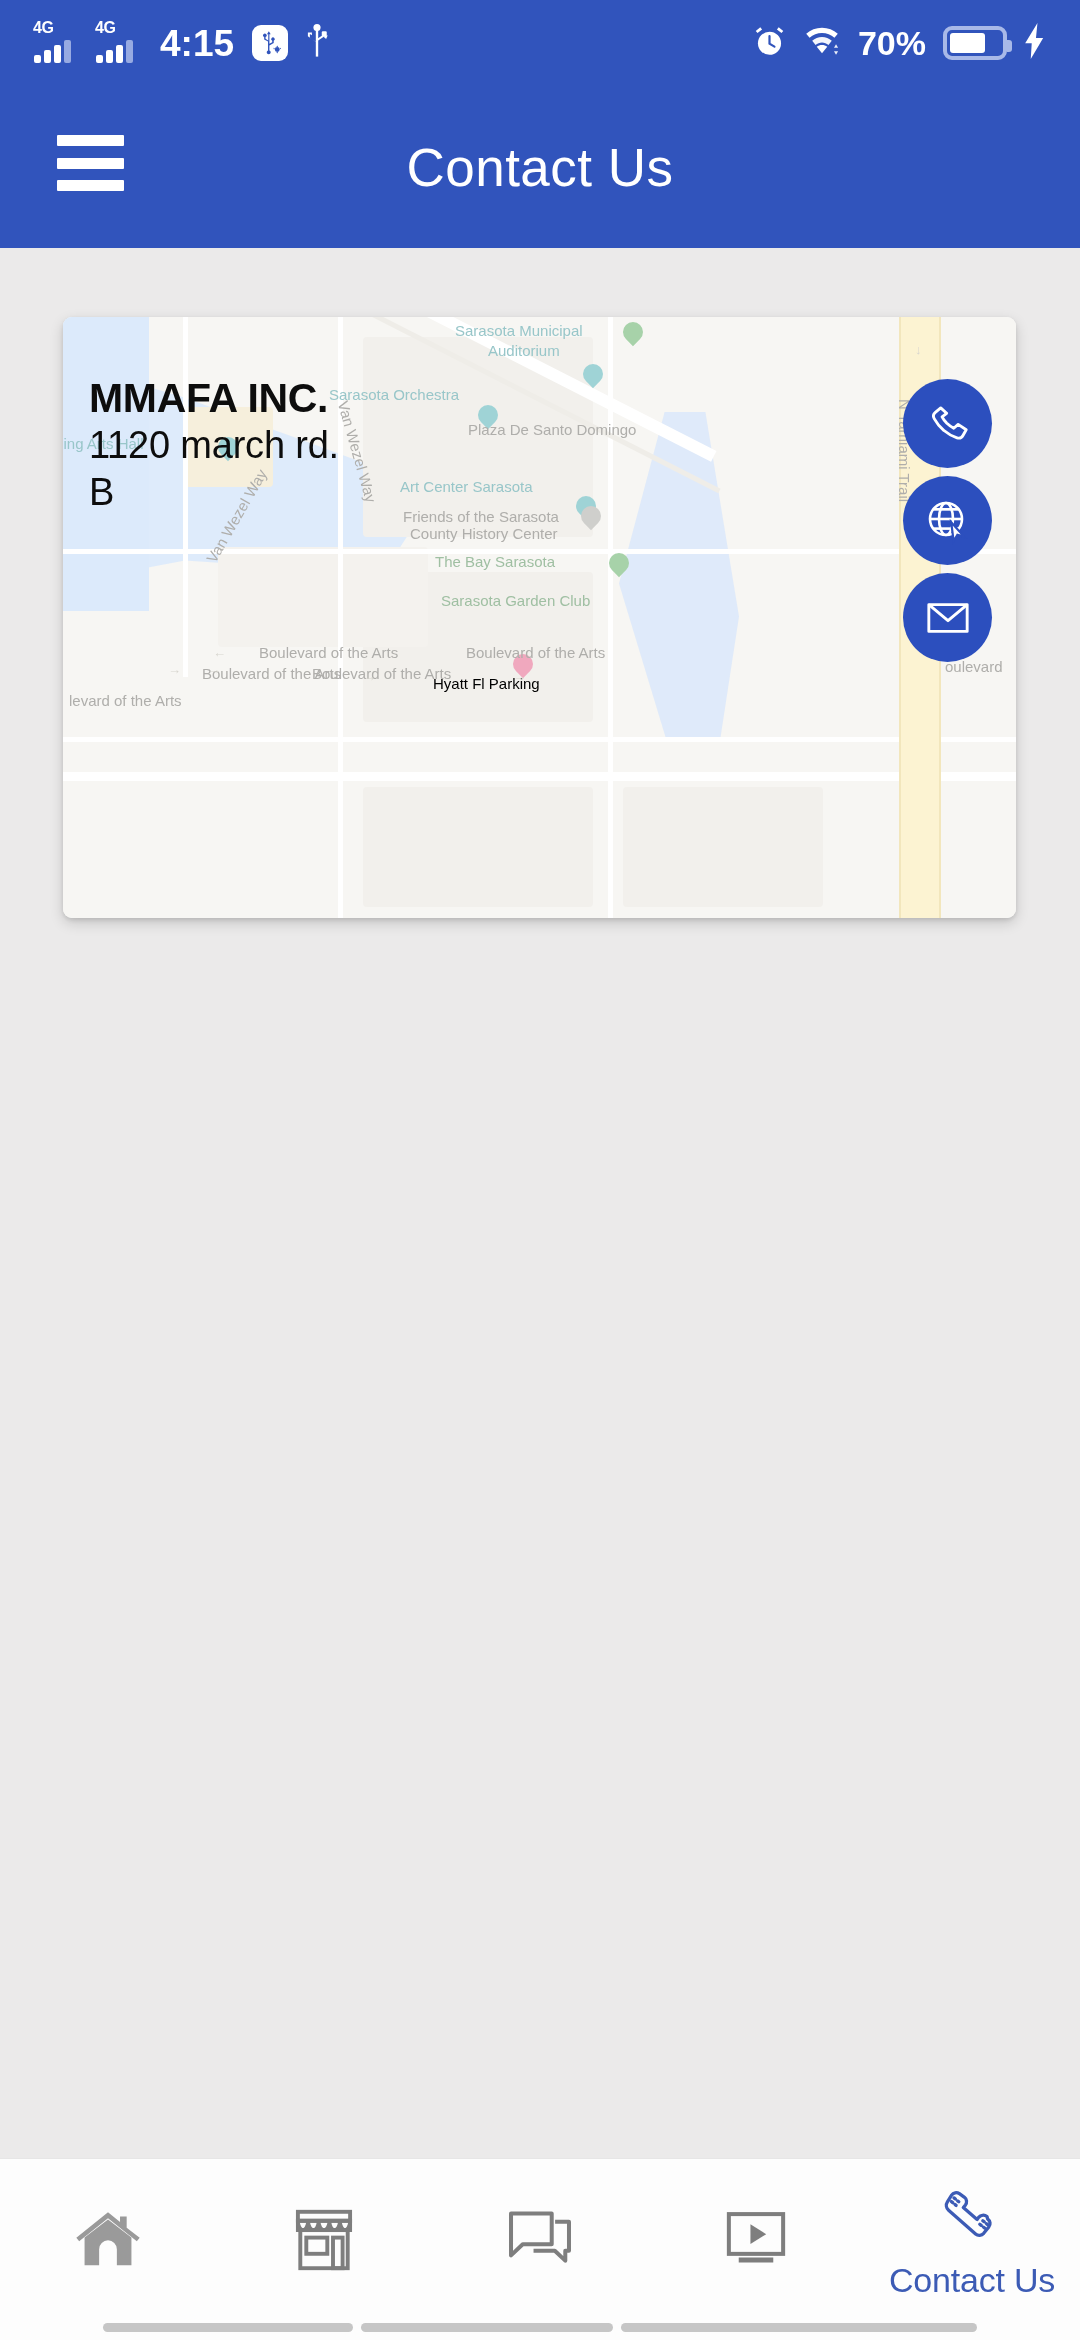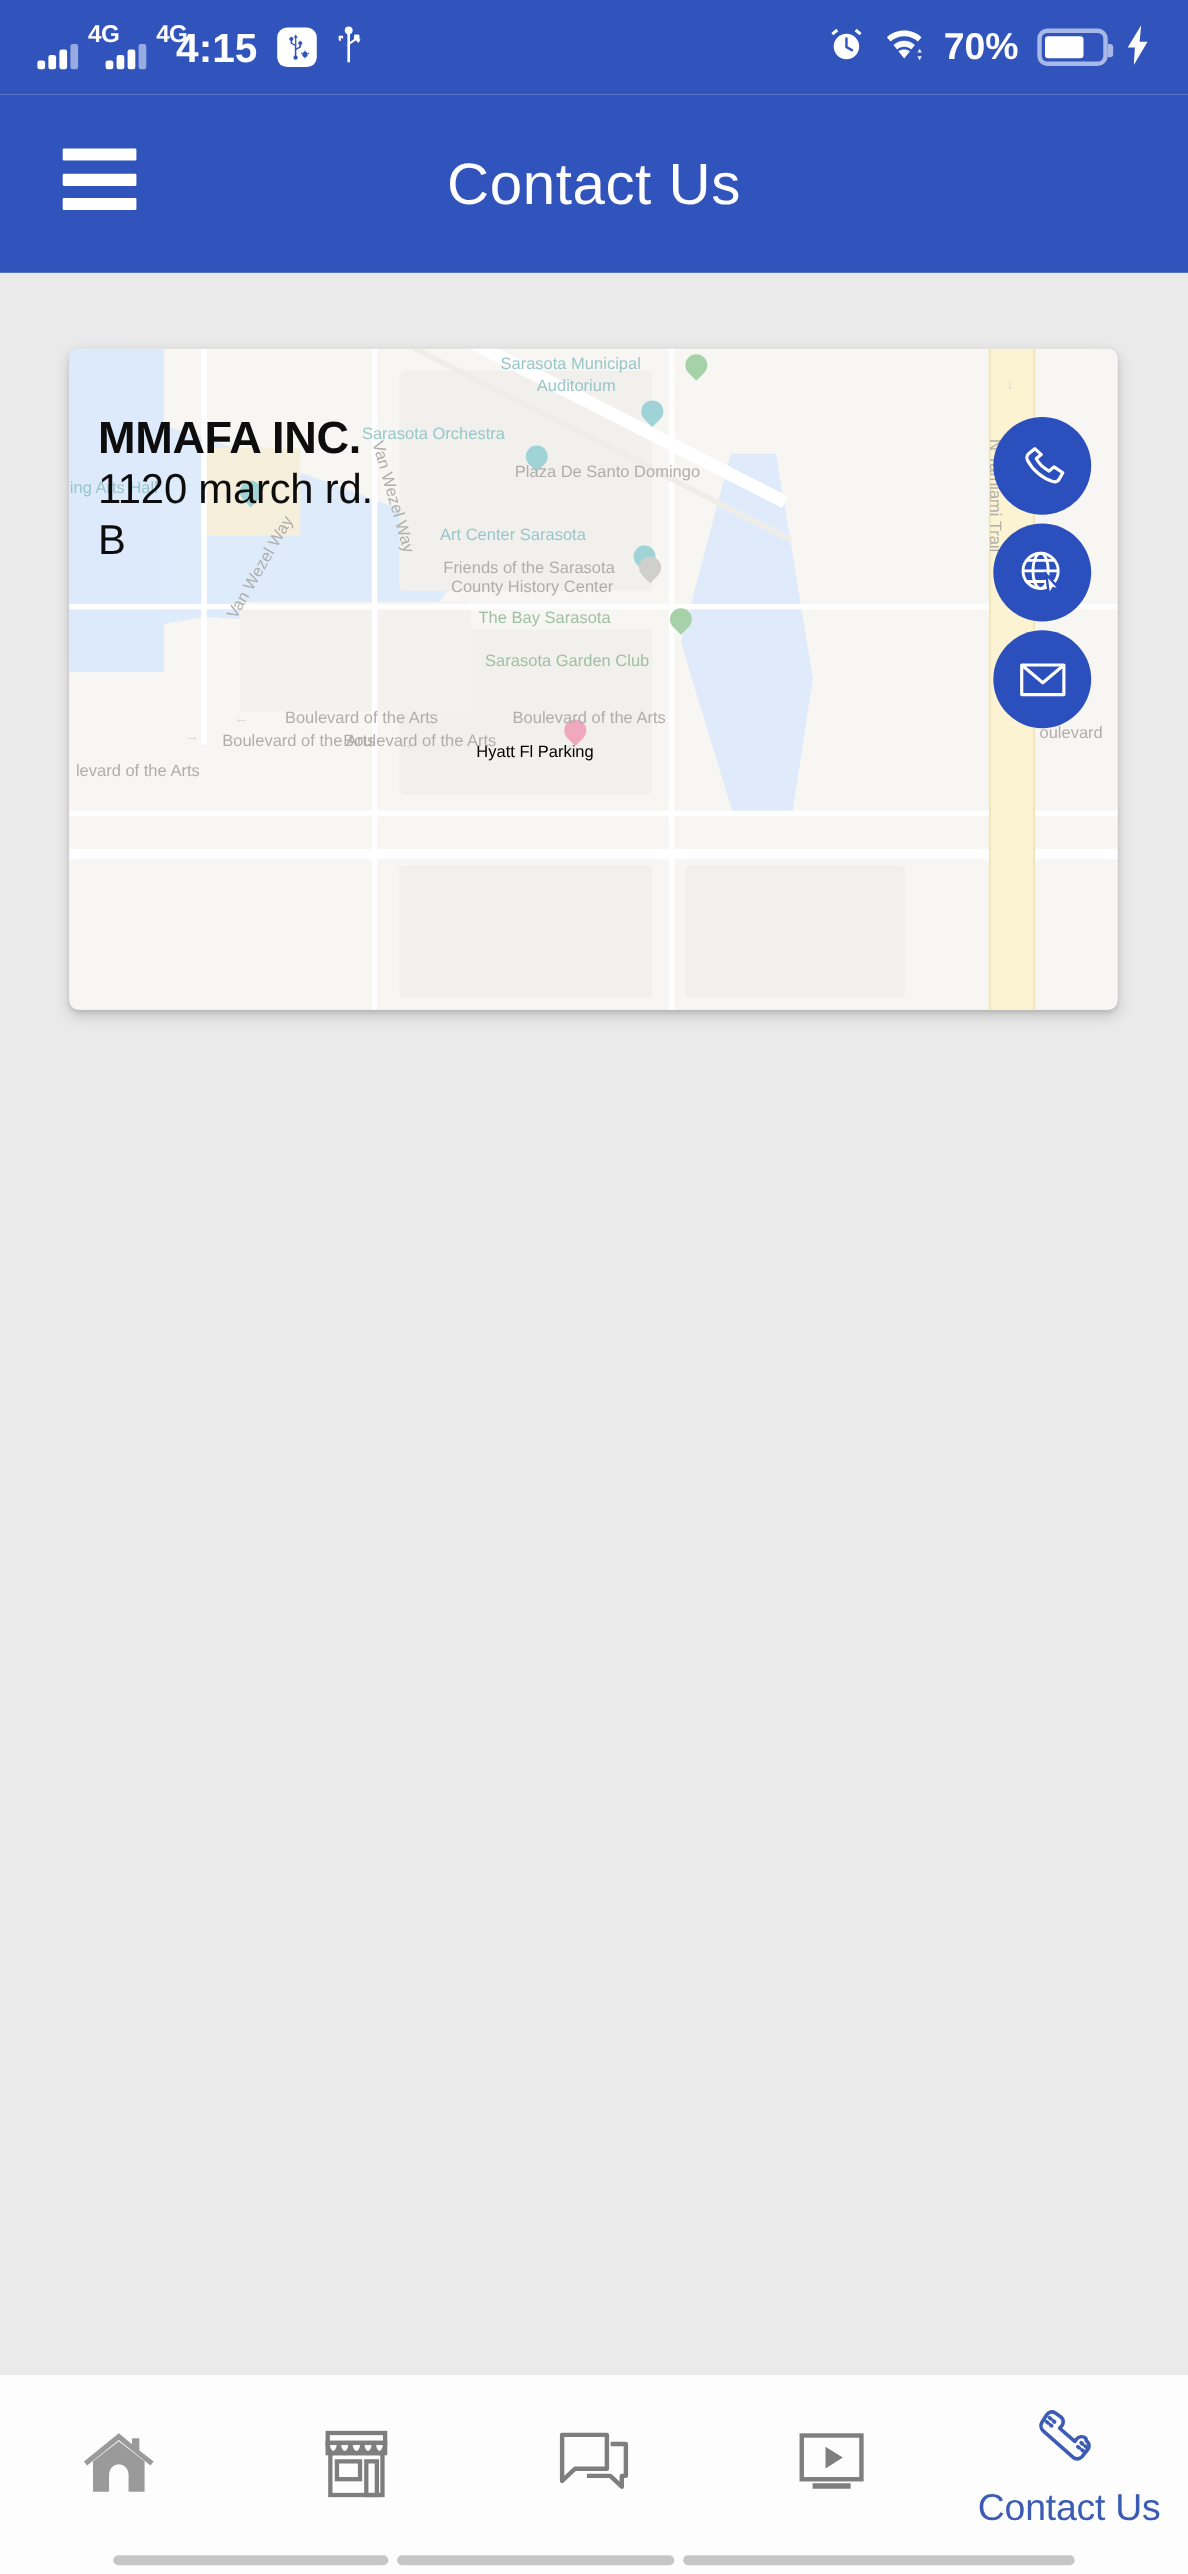--- a/index.html
+++ b/index.html
@@ -18,21 +18,21 @@
     background:#3154BC; color:#fff;
     display:flex; align-items:center; justify-content:space-between;
     padding:0 34px;
   }
   .sb-left{ display:flex; align-items:center; gap:16px; }
   .sb-right{ display:flex; align-items:center; gap:17px; }
 
   .sig{ position:relative; width:46px; height:40px; }
   .sig .g4{
     position:absolute; left:-1px; top:-3px;
-    font-size:22px; font-weight:bold; letter-spacing:-0.5px; line-height:1;margin-left:47px;
+    font-size:16px; font-weight:bold; letter-spacing:-0.5px; line-height:1;
   }
   .sig .bars{ position:absolute; bottom:0; left:0; display:flex; align-items:flex-end; gap:3px; }
   .sig .bars i{ display:block; width:7px; background:#fff; border-radius:2px; }
   .sig .bars i:nth-child(1){ height:8px; }
   .sig .bars i:nth-child(2){ height:13px; }
   .sig .bars i:nth-child(3){ height:18px; }
   .sig .bars i:nth-child(4){ height:23px; background:#97AAE2; }
 
   .clock-time{ font-size:37px; font-weight:bold; letter-spacing:0px; line-height:1; margin:16px 2px; }
 

